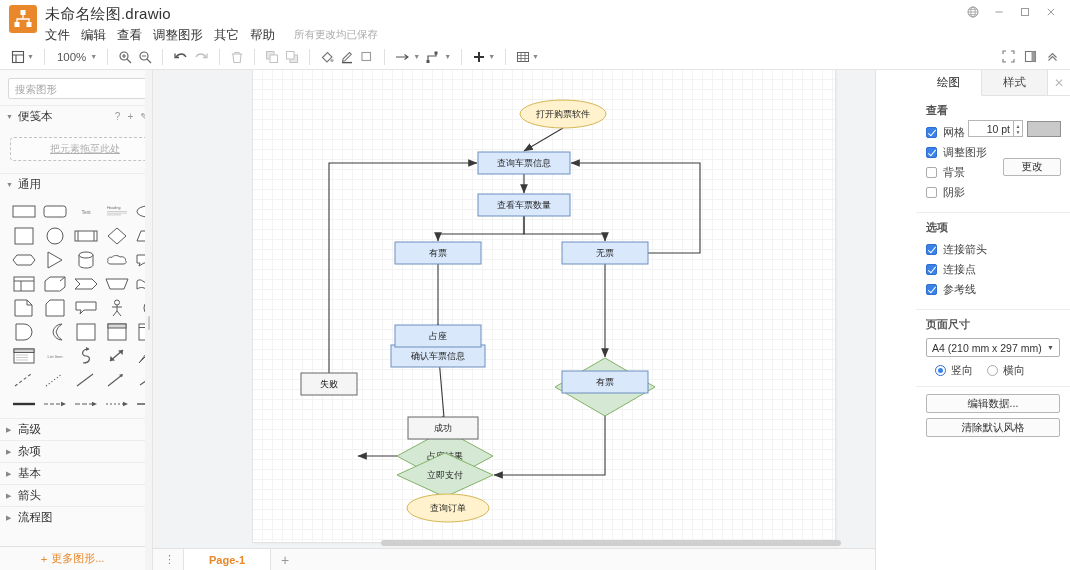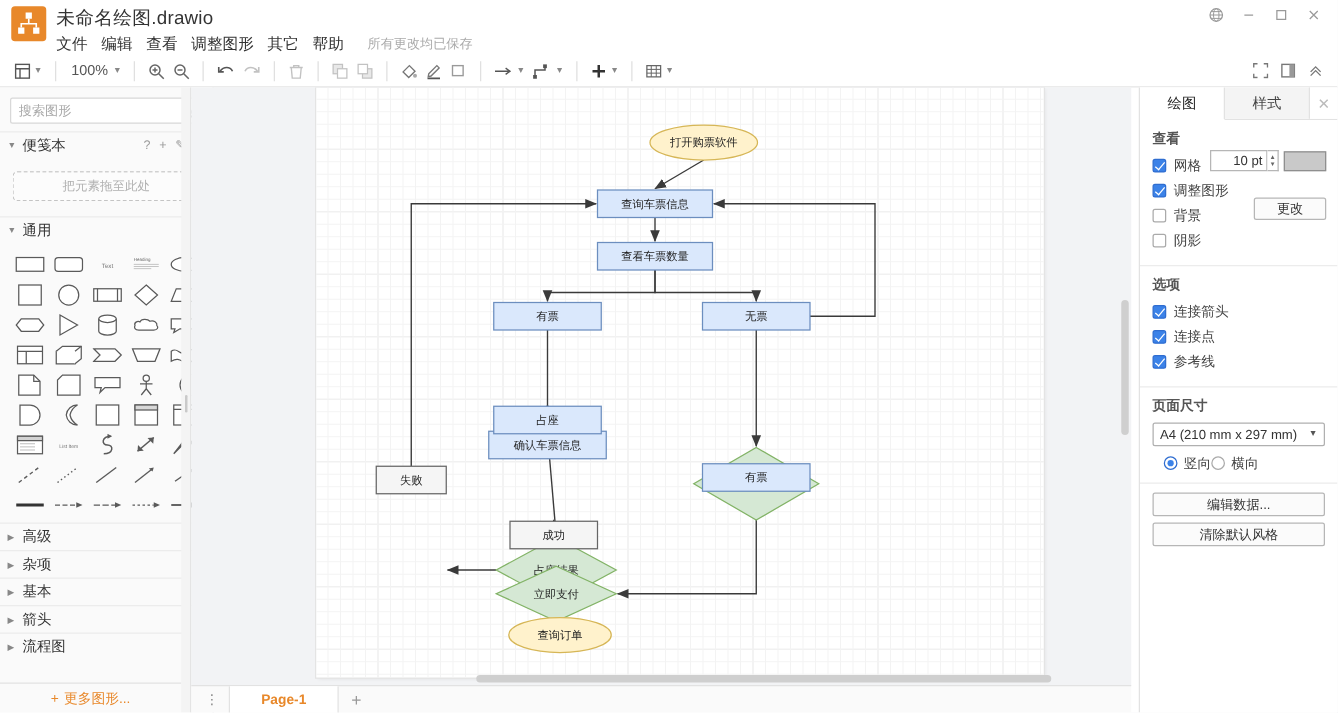--- a/index.html
+++ b/index.html
@@ -79,21 +79,21 @@
     display: flex; align-items: center; height: 22px; padding: 0 6px;
     border-top: 1px solid #ececec; font-size: 11.5px; color: #333;
   }
   .sb-section .tri { font-size: 7px; color: #888; margin-right: 5px; width: 7px; }
   .sb-section .acts { margin-left: auto; display: flex; gap: 7px; color: #999; font-size: 10px; }
 
   .scratch-drop {
     margin: 10px 10px 12px 10px; height: 24px;
     border: 1px dashed #c4c4c4; border-radius: 4px;
     display: flex; align-items: center; justify-content: center;
-    font-size: 10px; color: #b0b0b0; background: #fcfcfc;
+    font-size: 10px; color: #b0b0b0; background: #fcfcfc; text-decoration: underline;
   }
   .shape-grid {
     display: grid; grid-template-columns: repeat(5, 1fr);
     gap: 3px 2px; padding: 6px 7px 4px 9px;
   }
   .shp { height: 21px; display: flex; align-items: center; justify-content: center; }
   .shp svg { display: block; }
   .sb-more {
     position: absolute; left: 0; bottom: 0; width: 145px; height: 24px;
     background: #fafafa; border-top: 1px solid #e2e2e2;
@@ -151,22 +151,22 @@
   .page-tab {
     height: 22px; min-width: 88px; padding: 0 14px; background: #ffffff;
     border-left: 1px solid #e2e2e2; border-right: 1px solid #e2e2e2;
     display: flex; align-items: center; justify-content: center;
     font-size: 11px; color: #e8882a; font-weight: bold;
   }
   .add-page { width: 24px; height: 22px; display: flex; align-items: center; justify-content: center; color: #999; font-size: 14px; }
 
   
   .rightpanel {
-    position: absolute; right: 0; top: 70px; width: 159px; height: 500px;
-    background: #ffffff; border-left: 1px solid #e2e2e2;
+    position: absolute; right: 0; top: 70px; width: 195px; height: 500px;
+    background: #ffffff; border-left: 1px solid #e2e2e2; padding-left: 40px;
   }
   .rp-tabs { display: flex; height: 26px; border-bottom: 1px solid #e2e2e2; }
   .rp-tab {
     flex: 1; display: flex; align-items: center; justify-content: center;
     font-size: 11.5px; color: #444; background: #f4f4f4;
     border-right: 1px solid #e2e2e2;
   }
   .rp-tab.active { background: #ffffff; border-bottom: 1px solid #fff; margin-bottom: -1px; color: #222; }
   .rp-close { width: 22px; display: flex; align-items: center; justify-content: center; color: #bbb; font-size: 12px; background: #fff; }
 
@@ -210,21 +210,21 @@
     width: 100%; height: 19px; border: 1px solid #b0b0b0; border-radius: 2px;
     background: #fff; display: flex; align-items: center; padding: 0 5px;
     font-size: 10.5px; color: #333; position: relative; margin-bottom: 6px;
   }
   .sel-box .chev { position: absolute; right: 5px; font-size: 7px; color: #555; }
   .wide-btn {
     width: 100%; height: 19px; border: 1px solid #b6b6b6; border-radius: 2px;
     background: #fbfbfb; display: flex; align-items: center; justify-content: center;
     font-size: 10.5px; color: #333; margin-bottom: 5px;
   }
-  .orient-row { display: flex; align-items: center; gap: 0; font-size: 11px; color: #444; padding-left: 9px; }
+  .orient-row { display: flex; align-items: center; gap: 14px; font-size: 11px; color: #444; padding-left: 9px; }
   .orient-item { display: flex; align-items: center; }
 </style>
 </head>
 <body>
 
 <div id="app">
 
   <div class="titlebar">
     <div class="logo">
       <svg width="28" height="28" viewBox="0 0 28 28">

